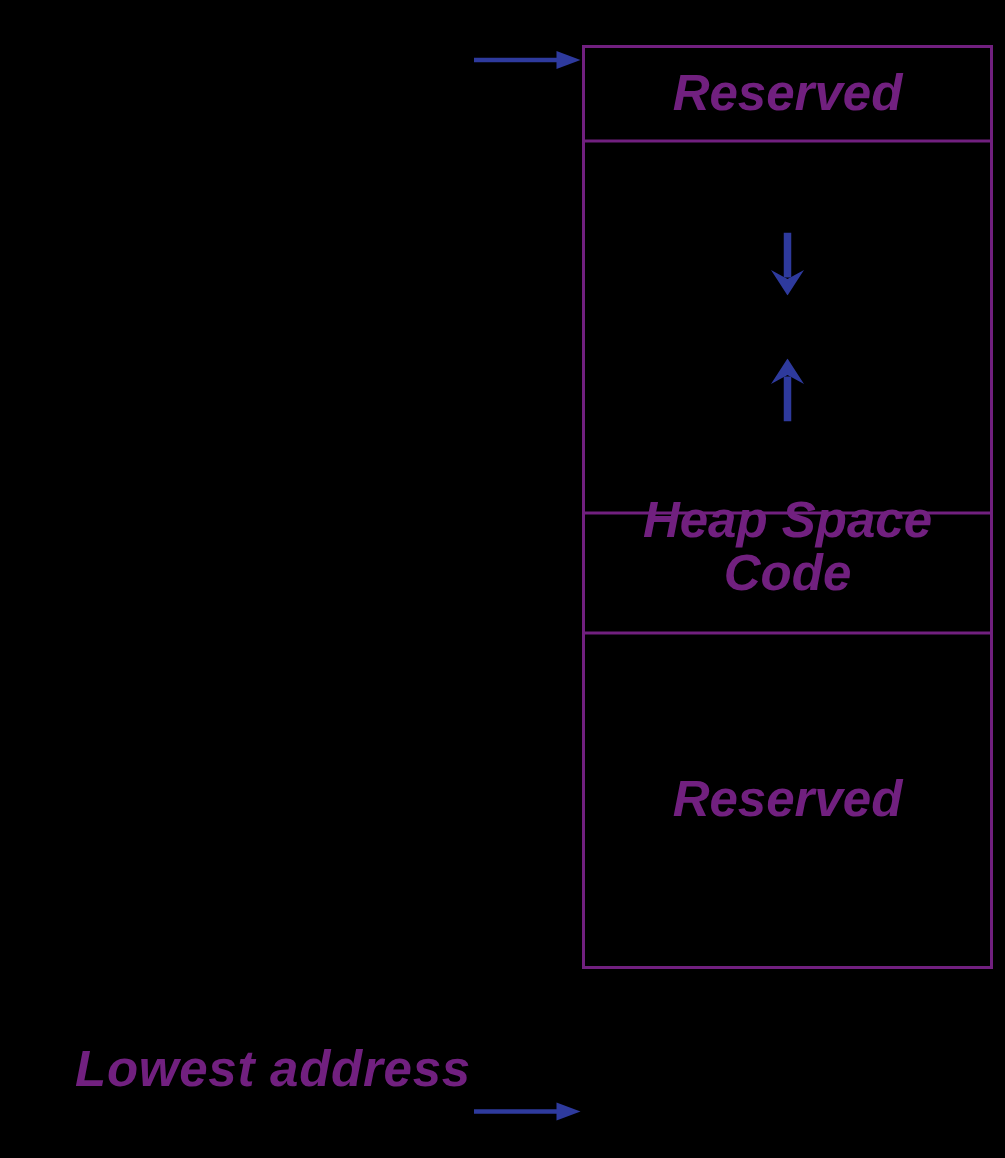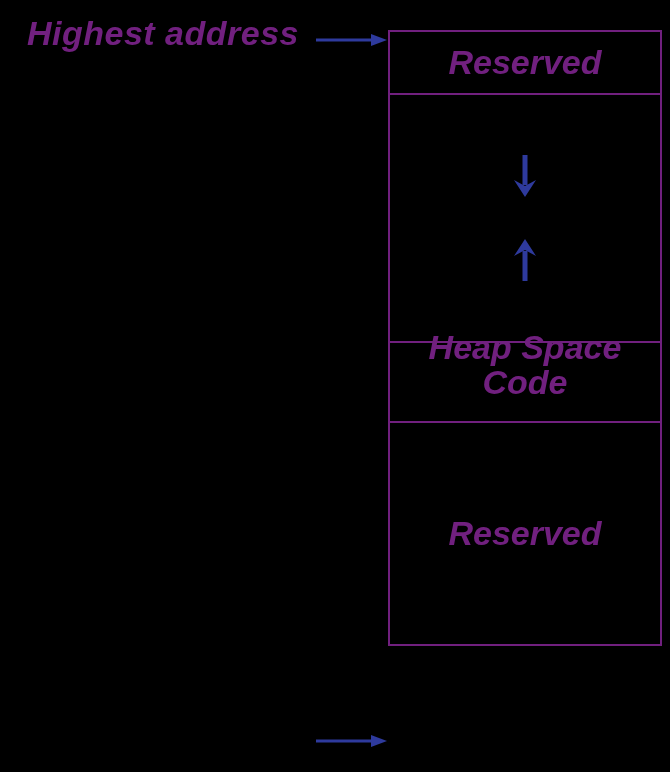--- a/index.html
+++ b/index.html
@@ -87,21 +87,20 @@
     display: block;
   }
   .v-arrow.down { top: 60px; }
   .v-arrow.up   { top: 144px; }
 </style>
 </head>
 <body>
 
 <div class="canvas">
 
-  <div class="addr-label highest">Highest address</div>
 
   <svg class="h-arrow highest" width="72" height="14" viewBox="0 0 72 14">
     <line x1="0" y1="7" x2="58" y2="7" stroke="currentColor" stroke-width="3"></line>
     <polygon points="55,1 55,13 71,7" fill="currentColor"></polygon>
   </svg>
 
   <div class="memory-box">
 
     <div class="section reserved-top">
       <span class="section-label">Reserved</span>
@@ -124,19 +123,20 @@
     <div class="section code">
       <span class="section-label">Code</span>
     </div>
 
     <div class="section reserved-bottom">
       <span class="section-label">Reserved</span>
     </div>
 
   </div>
 
+  <div class="addr-label lowest">Lowest address</div>
 
   <svg class="h-arrow lowest" width="72" height="14" viewBox="0 0 72 14">
     <line x1="0" y1="7" x2="58" y2="7" stroke="currentColor" stroke-width="3"></line>
     <polygon points="55,1 55,13 71,7" fill="currentColor"></polygon>
   </svg>
 
 </div>
 
 </body></html>

